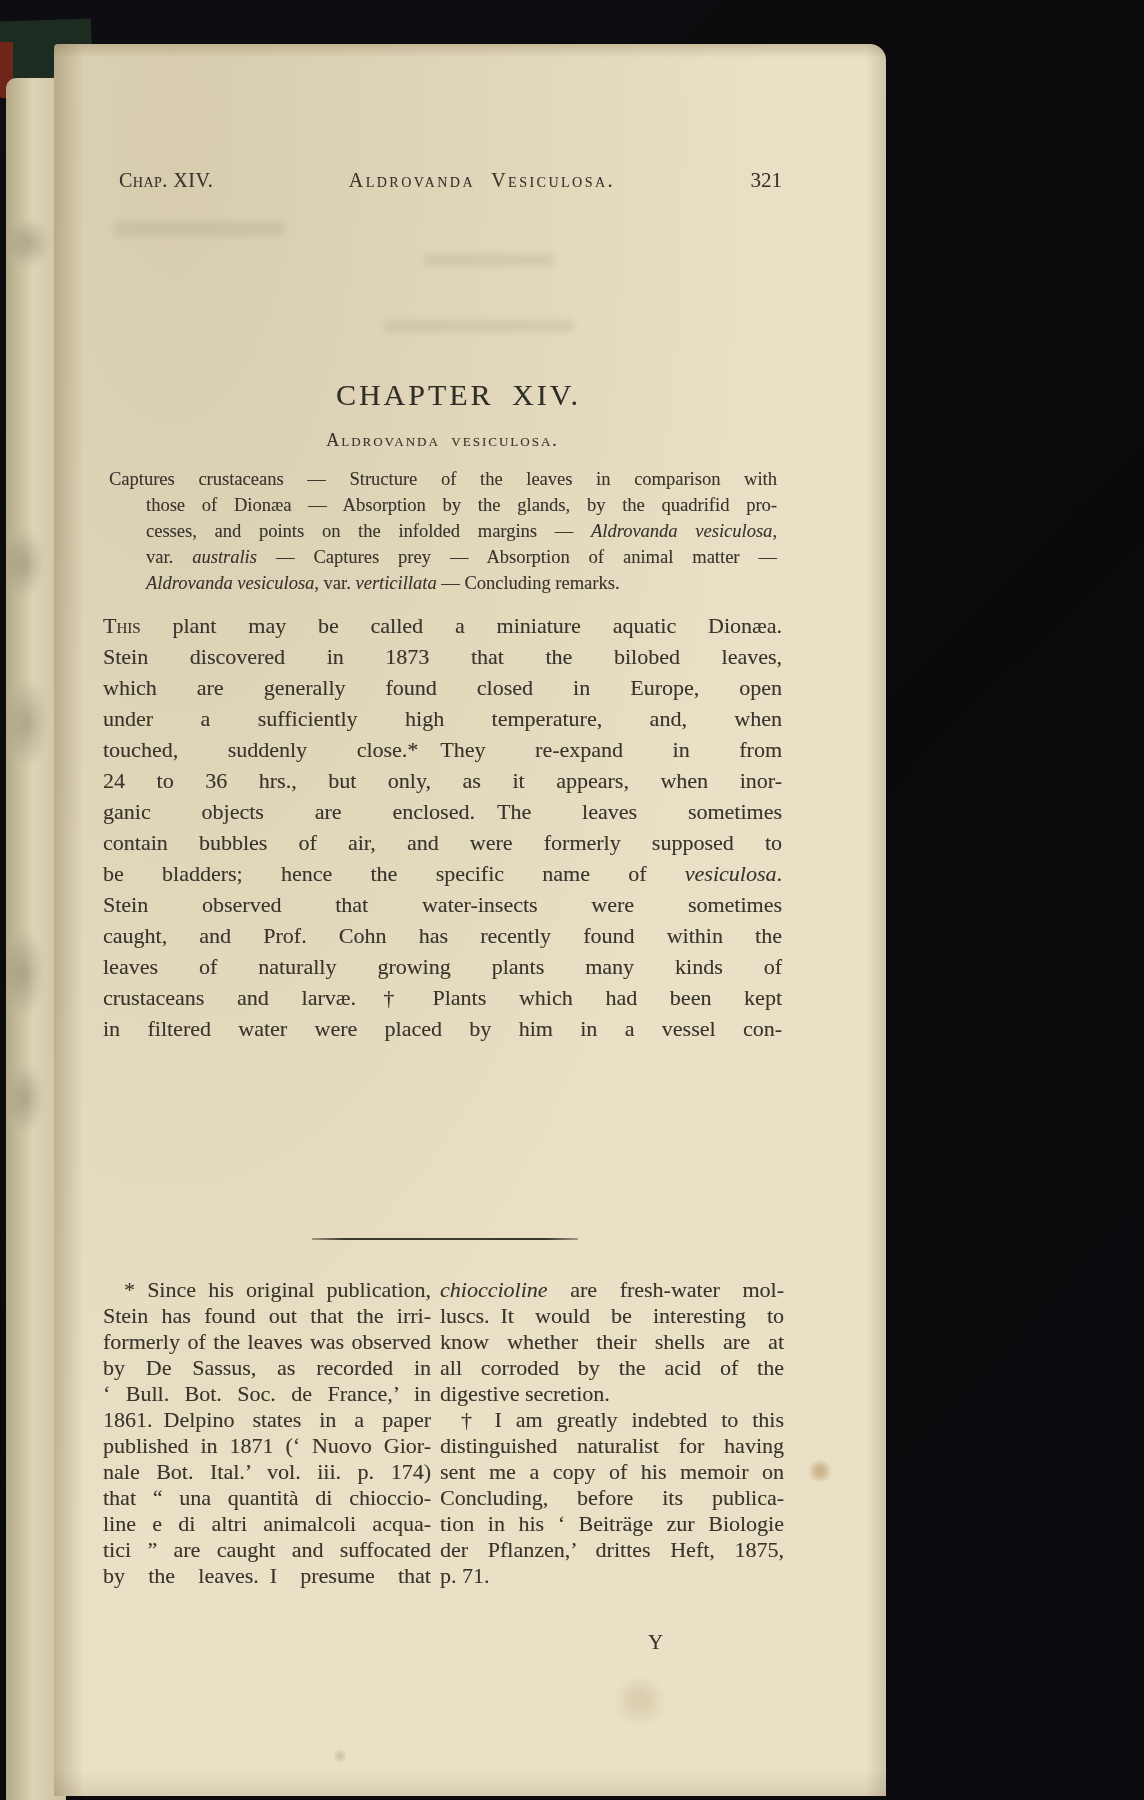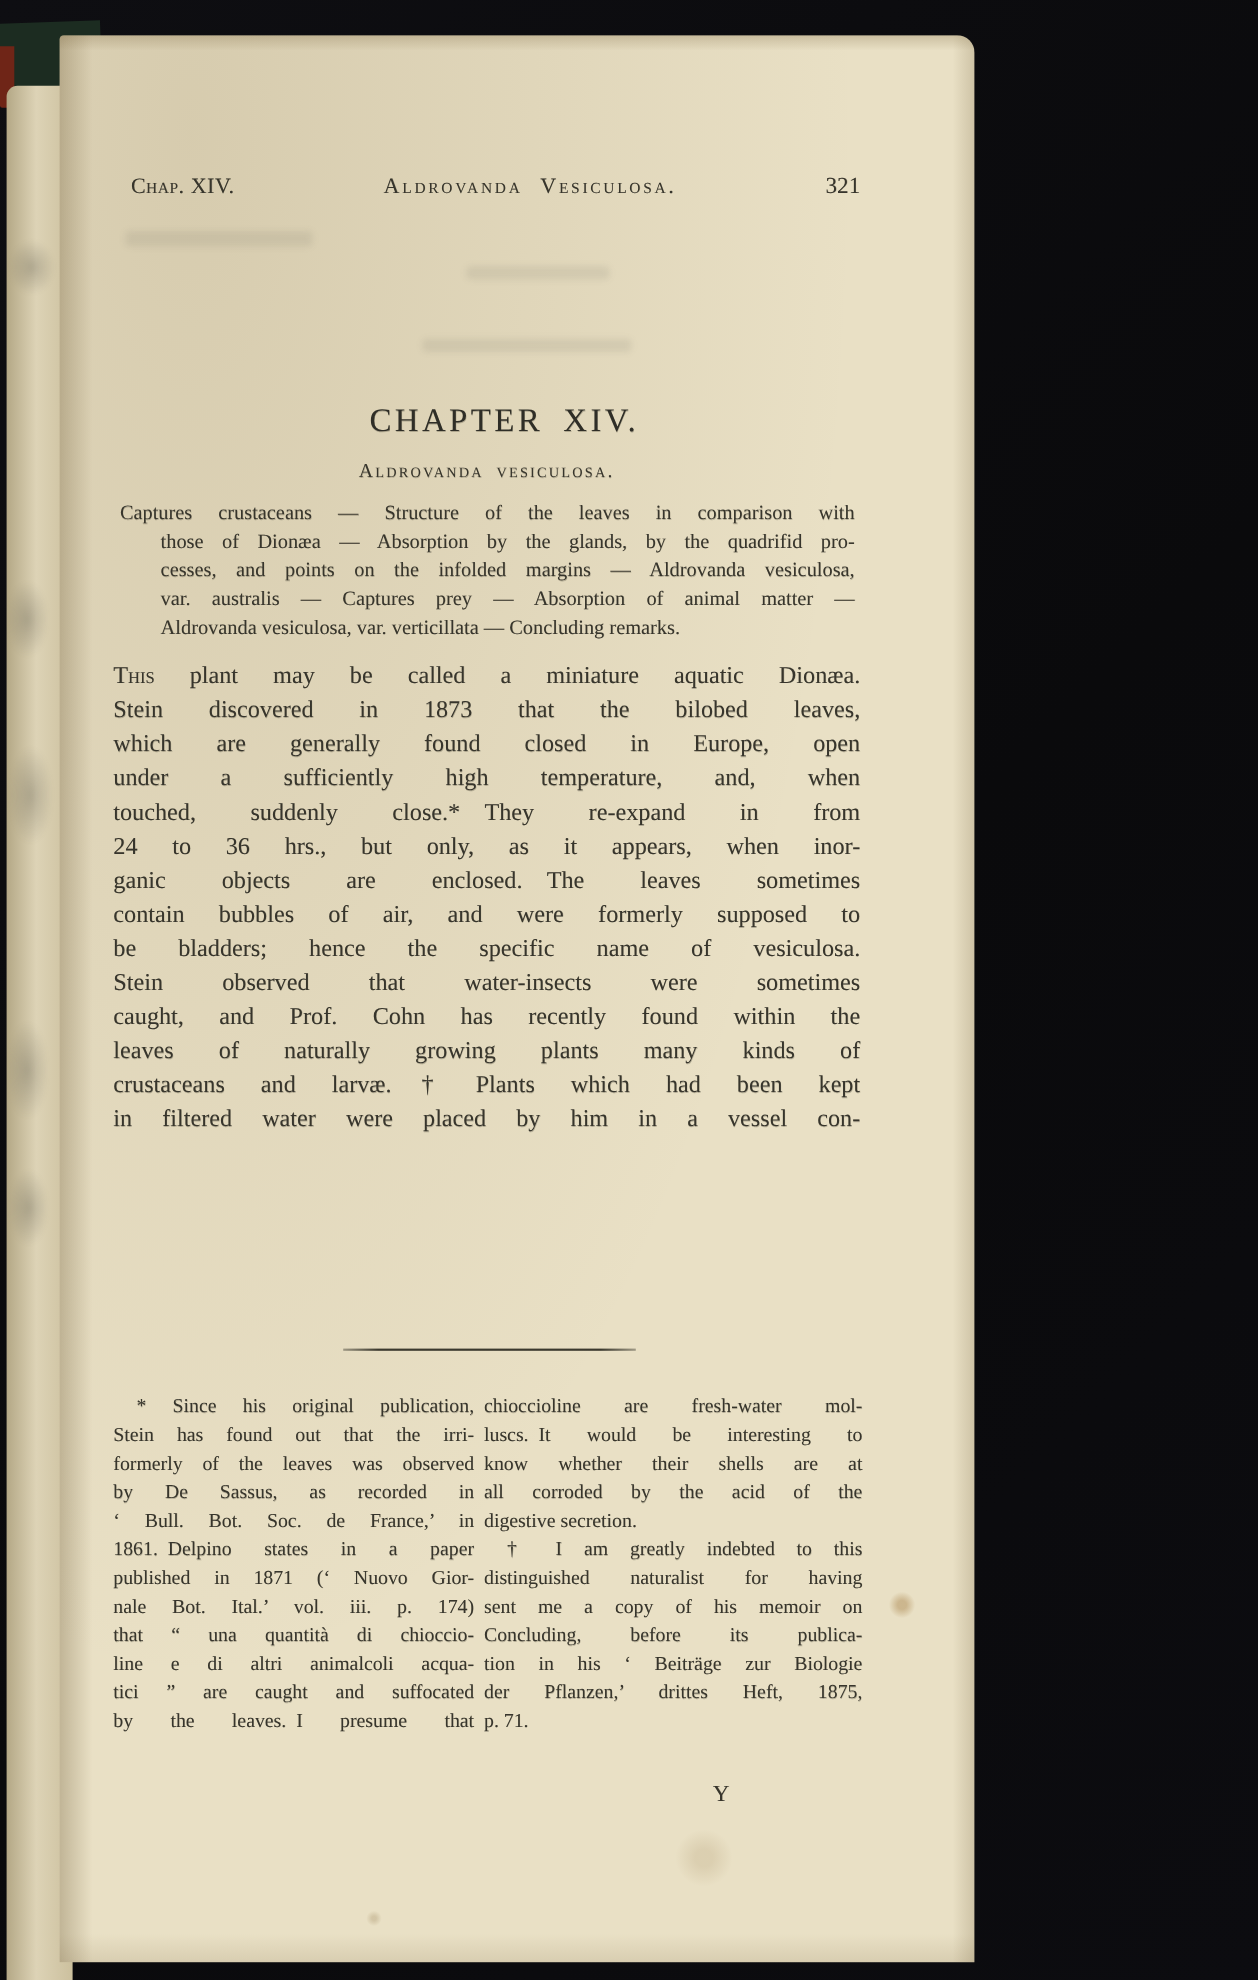--- a/index.html
+++ b/index.html
@@ -13,54 +13,54 @@
     background:var(--binding-green,#1c2c21);transform:rotate(-2deg);border-radius:0 0 14px 4px;}
   .binding-red{position:absolute;left:0;top:42px;width:13px;height:56px;
     background:var(--binding-red,#6f2517);border-radius:0 0 4px 2px;}
   .page-sliver{position:absolute;left:6px;top:78px;width:60px;height:1722px;
     background:linear-gradient(90deg,#b4a886 0%,var(--sliver,#ddd3b6) 45%,#ccc09e 100%);
     border-radius:10px 0 0 0;}
   .page-sliver .smudge{position:absolute;border-radius:50%;
     background:radial-gradient(ellipse at center,rgba(70,68,58,.28),rgba(70,68,58,0) 70%);
     filter:blur(2px);}
   
-  .page{position:absolute;left:54px;top:32px;width:832px;height:1752px;
+  .page{position:absolute;left:54px;top:44px;width:832px;height:1752px;
     color:var(--ink,#37352c);
     background:
       radial-gradient(circle at 766px 1427px, rgba(150,105,40,.35) 0 4px, rgba(150,105,40,0) 12px),
       radial-gradient(circle at 586px 1657px, rgba(140,110,60,.15) 0 8px, rgba(140,110,60,0) 26px),
       radial-gradient(circle at 286px 1712px, rgba(120,90,40,.2) 0 2px, rgba(120,90,40,0) 7px),
       radial-gradient(ellipse at 120px 90px, rgba(130,110,70,.18), rgba(130,110,70,0) 60%),
       linear-gradient(180deg, rgba(125,105,65,.28) 0px, rgba(125,105,65,0) 14px),
       linear-gradient(90deg, rgba(110,92,55,.33) 0px, rgba(110,92,55,0) 30px),
       linear-gradient(270deg, rgba(110,92,55,.22) 0px, rgba(110,92,55,0) 20px),
       linear-gradient(0deg, rgba(120,100,60,.15) 0px, rgba(120,100,60,0) 26px),
       var(--paper,#e9e0c5);
     border-radius:4px 16px 0 0;
     text-shadow:0.3px 0.3px 0 rgba(55,50,35,.28);
   }
   .ghost{position:absolute;background:rgba(80,78,66,.10);filter:blur(3px);border-radius:4px;}
   .sc{font-variant:small-caps;}
-  .it{}
+  .it{font-style:italic;}
   
   .running-header{position:absolute;left:49px;top:124px;width:679px;
     display:flex;justify-content:space-between;align-items:baseline;}
   .rh-left{font-size:20px;padding-left:16px;letter-spacing:.5px;}
   .rh-center{font-size:20px;letter-spacing:2.5px;word-spacing:9px;}
   .rh-right{font-size:21px;text-align:right;}
   
   .chapter-title{position:absolute;left:49px;top:318px;width:679px;margin:16px;
     font-size:30px;font-weight:normal;text-align:center;letter-spacing:3px;word-spacing:8px;color:#2f2e27;}
   .chapter-subtitle{position:absolute;left:49px;top:386px;width:679px;margin:0;
     font-size:18px;font-weight:normal;text-align:center;letter-spacing:2px;word-spacing:5px;}
   
   .summary{position:absolute;left:55px;top:422px;width:668px;font-size:18.5px;line-height:26px;}
   .body-text{position:absolute;left:49px;top:566px;width:679px;font-size:22px;line-height:31px;}
   .footnotes{position:absolute;left:49px;top:1233px;width:681px;display:flex;gap:9px;
-    font-size:18px;line-height:26px;}
+    font-size:22px;line-height:26px;}
   .fn-col{width:328px;}
   .fn-col.fn-right{width:344px;}
   .tl{white-space:pre-wrap;}
   .jl{text-align:justify;text-align-last:justify;}
   .ind1{padding-left:37px;}
   .ind2{padding-left:21px;}
   .fn-rule{position:absolute;left:258px;top:1194px;width:266px;height:2px;
     background:linear-gradient(90deg,rgba(50,48,38,.4),rgba(50,48,38,.95) 12%,rgba(50,48,38,.95) 88%,rgba(50,48,38,.4));}
   .signature{position:absolute;left:594px;top:1586px;font-size:21px;}
 </style>

